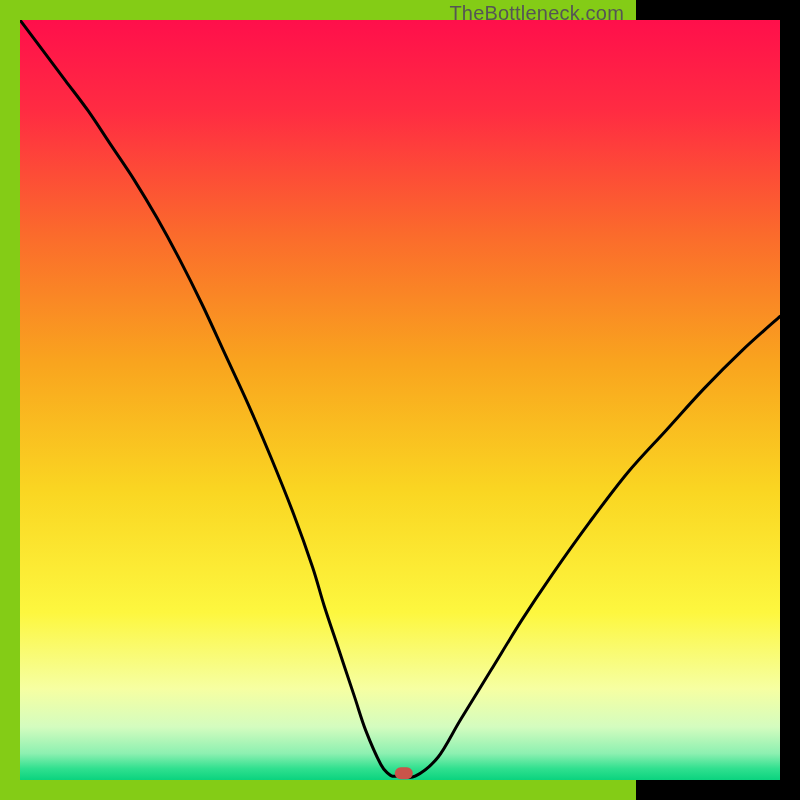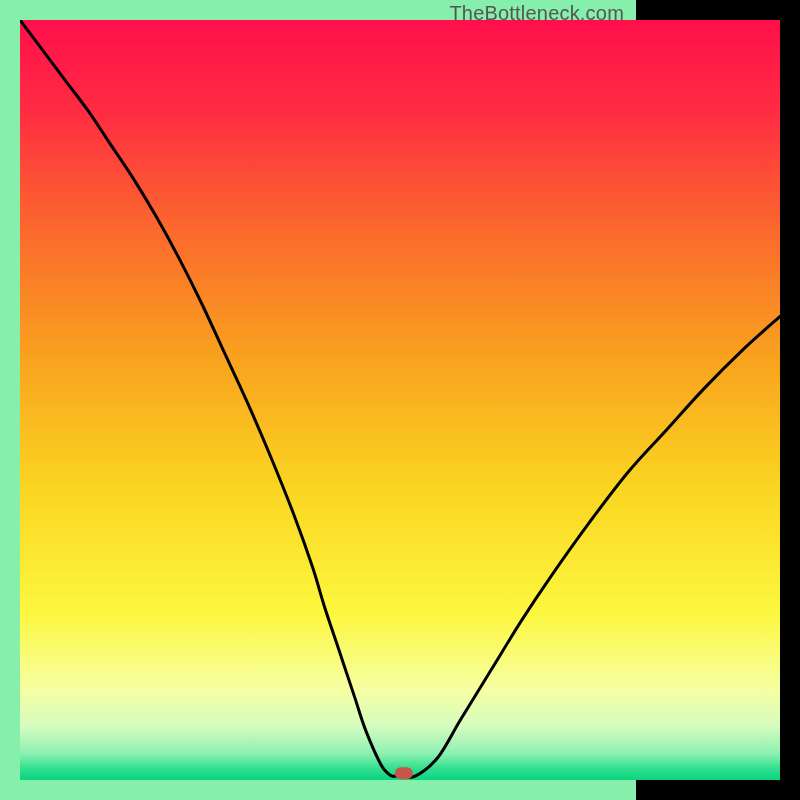--- a/index.html
+++ b/index.html
@@ -8,21 +8,21 @@
     width: 800px;
     height: 800px;
     overflow: hidden;
     background: #000;
     font-family: Arial, Helvetica, sans-serif;
   }
   .frame {
     position: relative;
     width: 636px;
     height: 800px;
-    background: #86efac;
+    background: #84cc16;
   }
   .plot {
     position: absolute;
     left: 20px;
     top: 20px;
     width: 760px;
     height: 760px;
   }
   .watermark {
     position: absolute;

